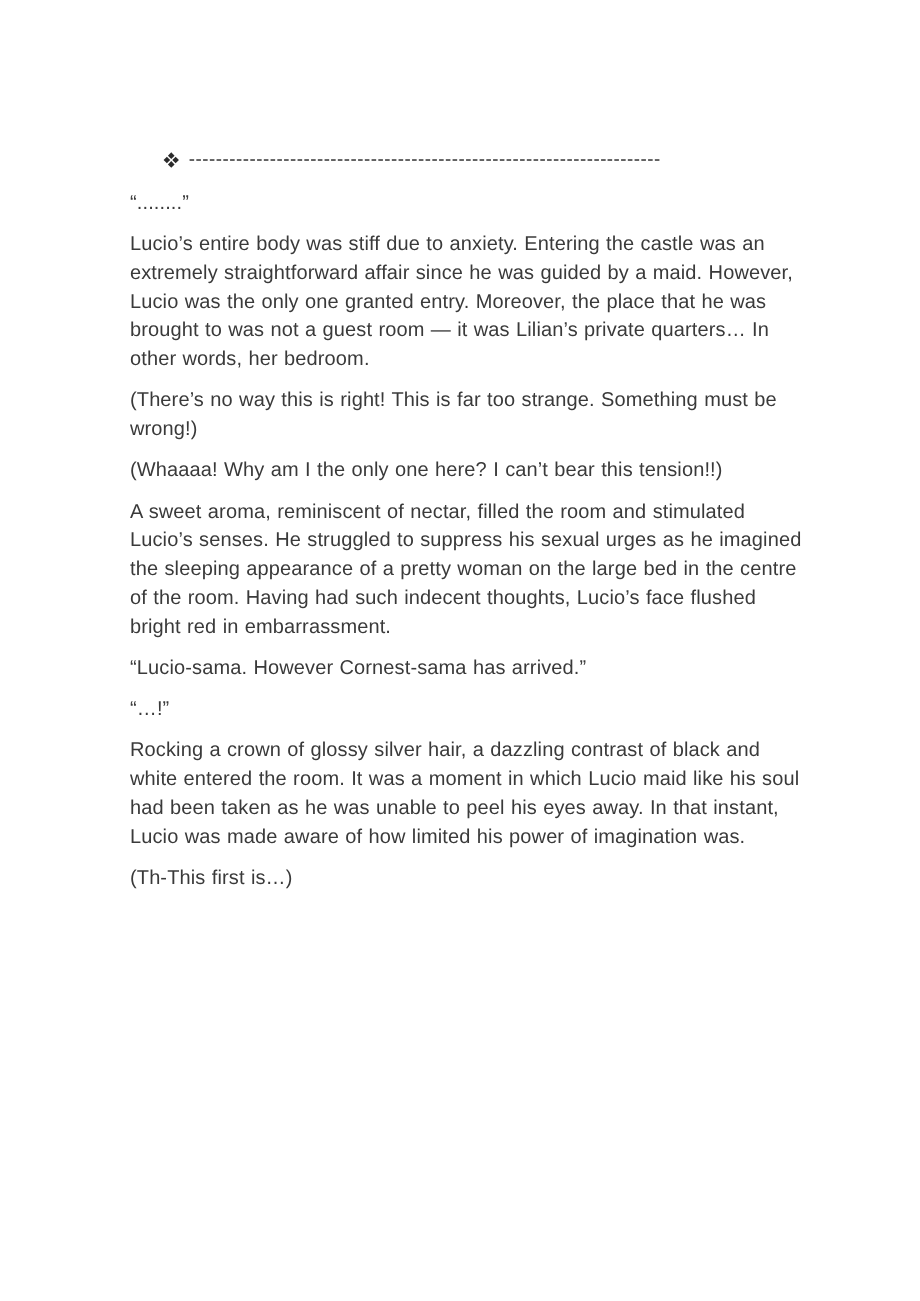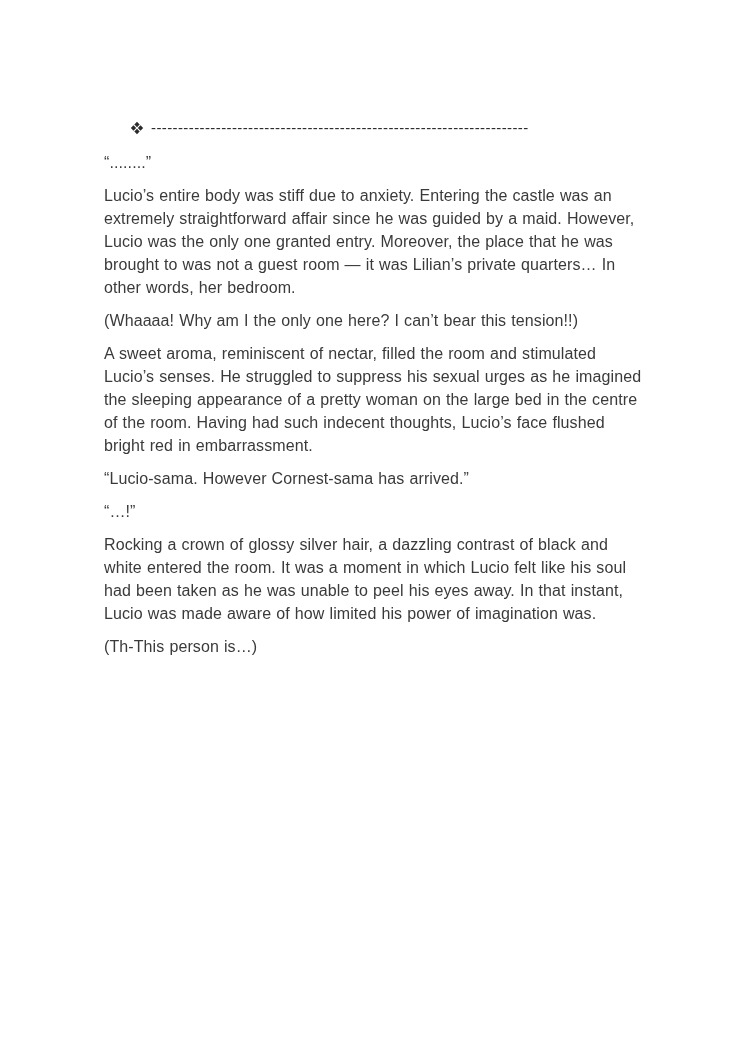--- a/index.html
+++ b/index.html
@@ -61,22 +61,23 @@
         <path fill="#2b2b2b" d="M25 31 L44 50 L25 69 L6 50 Z"></path>
         <path fill="#2b2b2b" d="M75 31 L94 50 L75 69 L56 50 Z"></path>
         <path fill="#2b2b2b" d="M50 56 L69 75 L50 94 L31 75 Z"></path>
       </svg>
       <span class="dashes">----------------------------------------------------------------------</span>
     </div>
 
     <div class="text-column">
       <p>“........”</p>
       <p>Lucio’s entire body was stiff due to anxiety. Entering the castle was an extremely straightforward affair since he was guided by a maid. However, Lucio was the only one granted entry. Moreover, the place that he was brought to was not a guest room — it was Lilian’s private quarters… In other words, her bedroom.</p>
+      <p>(There’s no way this is right! This is far too strange. Something must be wrong!)</p>
       <p>(Whaaaa! Why am I the only one here? I can’t bear this tension!!)</p>
       <p>A sweet aroma, reminiscent of nectar, filled the room and stimulated Lucio’s senses. He struggled to suppress his sexual urges as he imagined the sleeping appearance of a pretty woman on the large bed in the centre of the room. Having had such indecent thoughts, Lucio’s face flushed bright red in embarrassment.</p>
       <p>“Lucio-sama. However Cornest-sama has arrived.”</p>
       <p>“…!”</p>
-      <p>Rocking a crown of glossy silver hair, a dazzling contrast of black and white entered the room. It was a moment in which Lucio felt like his soul had been taken as he was unable to peel his eyes away. In that instant, Lucio was made aware of how limited his power of imagination was.</p>
-      <p>(Th-This person is…)</p>
+      <p>Rocking a crown of glossy silver hair, a dazzling contrast of black and white entered the room. It was a moment in which Lucio maid like his soul had been taken as he was unable to peel his eyes away. In that instant, Lucio was made aware of how limited his power of imagination was.</p>
+      <p>(Th-This first is…)</p>
     </div>
 
   </div>
 </div>
 
 </body></html>

